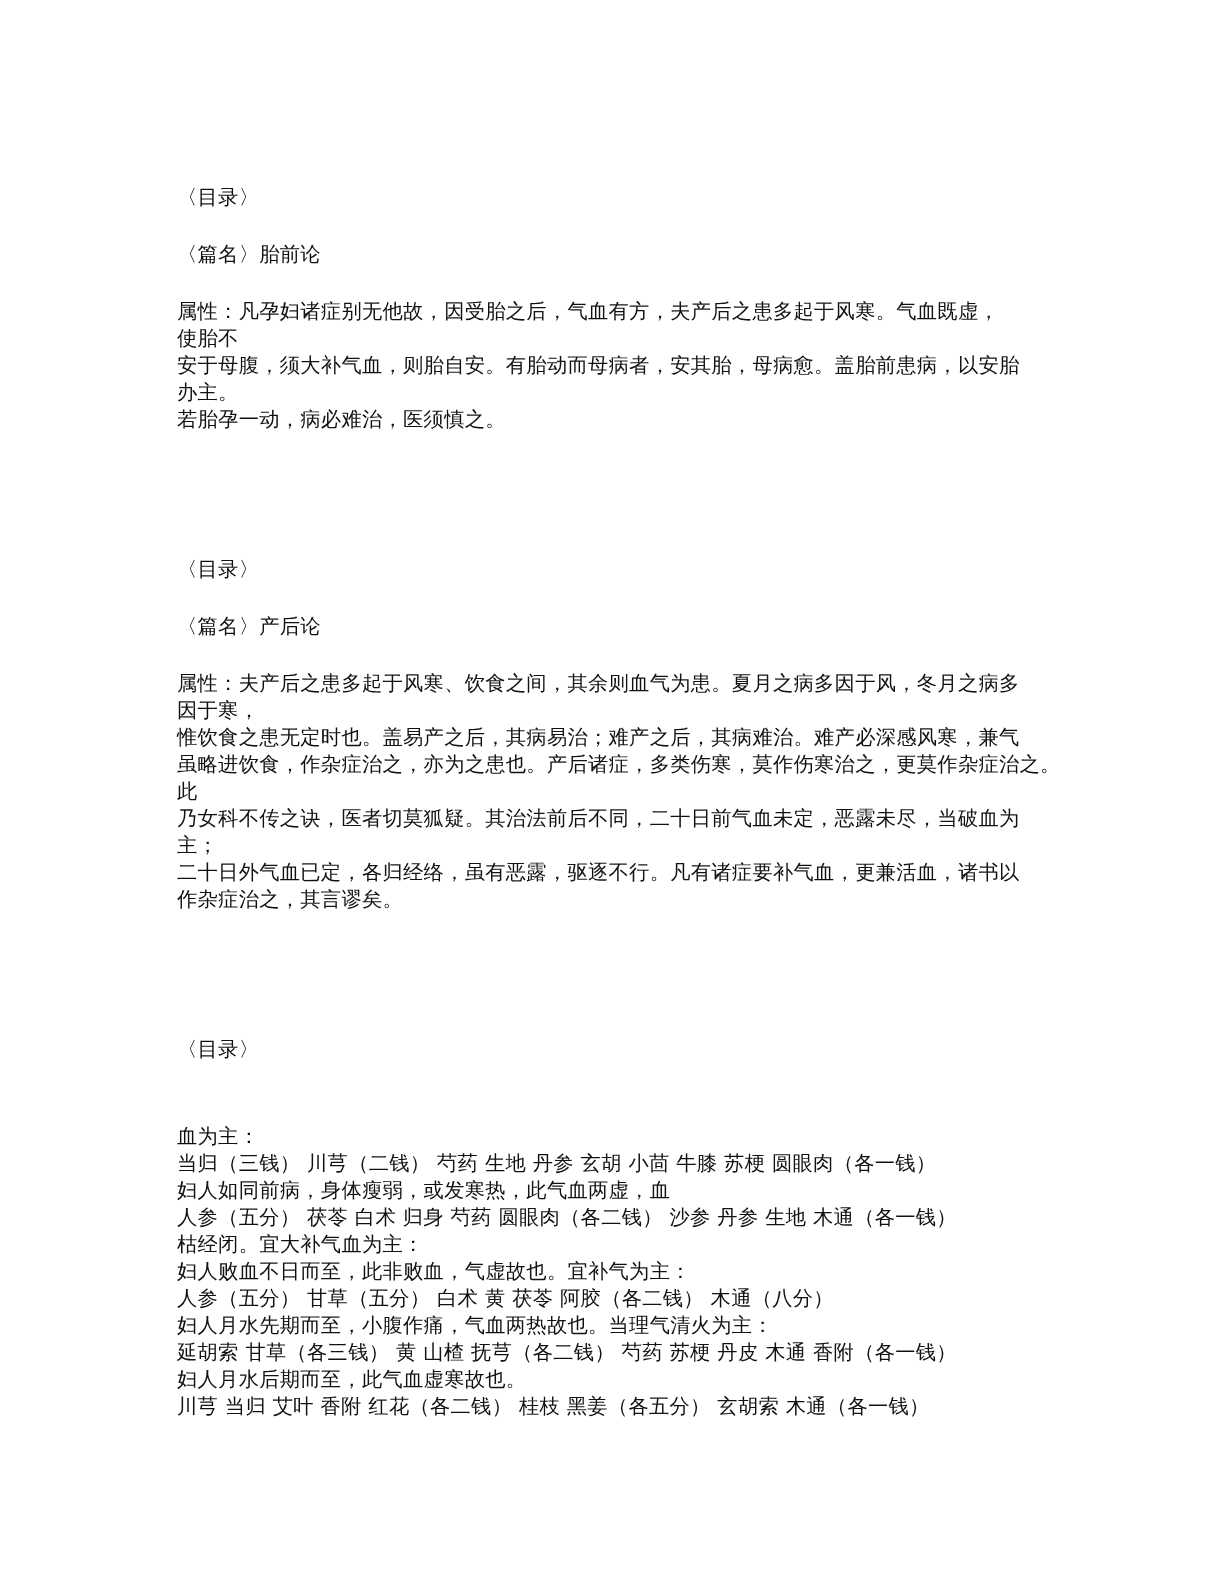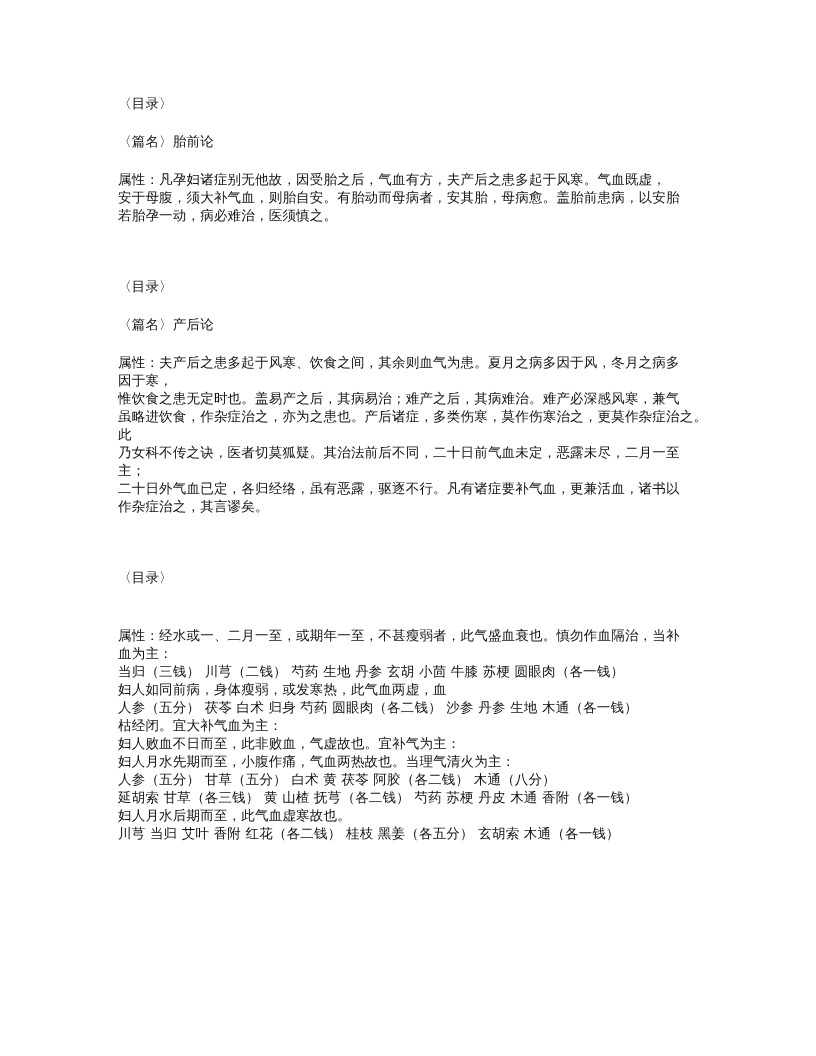--- a/index.html
+++ b/index.html
@@ -1,74 +1,75 @@
 <!DOCTYPE html>
 <html><head>
   <meta charset="utf-8">
   <style>
     html, body { margin: 0; padding: 0; background: #ffffff; }
     body { width: 816px; height: 1056px; position: relative; overflow: hidden;
            font-family: "DejaVu Serif", "Liberation Serif", serif; color: #111; }
     .page { position: absolute; left: 118px; top: 94px; width: 590px; }
-    .section { position: relative; }
+    .section { position: relative; margin-top: 29px; }
     .line { font-size: 13.5px; line-height: 18px; height: 18px; white-space: nowrap; letter-spacing: 0.2px; }
     .gap { height: 20px; }
   </style>
 </head>
 <body>
 
 <div class="page">
 
   <div class="section">
     <div class="line">〈目录〉</div>
     <div class="gap"></div>
     <div class="line">〈篇名〉胎前论</div>
     <div class="gap"></div>
     <div>
       <div class="line">属性：凡孕妇诸症别无他故，因受胎之后，气血有方，夫产后之患多起于风寒。气血既虚，</div>
+      <div class="line">使胎不</div>
       <div class="line">安于母腹，须大补气血，则胎自安。有胎动而母病者，安其胎，母病愈。盖胎前患病，以安胎</div>
+      <div class="line">办主。</div>
       <div class="line">若胎孕一动，病必难治，医须慎之。</div>
     </div>
   </div>
 
   <div style="height:53px"></div>
 
   <div class="section">
     <div class="line">〈目录〉</div>
     <div class="gap"></div>
     <div class="line">〈篇名〉产后论</div>
     <div class="gap"></div>
     <div>
       <div class="line">属性：夫产后之患多起于风寒、饮食之间，其余则血气为患。夏月之病多因于风，冬月之病多</div>
       <div class="line">因于寒，</div>
       <div class="line">惟饮食之患无定时也。盖易产之后，其病易治；难产之后，其病难治。难产必深感风寒，兼气</div>
       <div class="line">虽略进饮食，作杂症治之，亦为之患也。产后诸症，多类伤寒，莫作伤寒治之，更莫作杂症治之。</div>
       <div class="line">此</div>
-      <div class="line">乃女科不传之诀，医者切莫狐疑。其治法前后不同，二十日前气血未定，恶露未尽，二月一至</div>
+      <div class="line">乃女科不传之诀，医者切莫狐疑。其治法前后不同，二十日前气血未定，恶露未尽，当破血为</div>
       <div class="line">主；</div>
       <div class="line">二十日外气血已定，各归经络，虽有恶露，驱逐不行。凡有诸症要补气血，更兼活血，诸书以</div>
       <div class="line">作杂症治之，其言谬矣。</div>
     </div>
   </div>
 
   <div style="height:53px"></div>
 
   <div class="section">
     <div class="line">〈目录〉</div>
     <div class="gap"></div>
     <div class="gap"></div>
     <div>
-      <div class="line">属性：经水或一、二月一至，或期年一至，不甚瘦弱者，此气盛血衰也。慎勿作血隔治，当补</div>
       <div class="line">血为主：</div>
       <div class="line">当归（三钱） 川芎（二钱） 芍药 生地 丹参 玄胡 小茴 牛膝 苏梗 圆眼肉（各一钱）</div>
       <div class="line">妇人如同前病，身体瘦弱，或发寒热，此气血两虚，血</div>
       <div class="line">人参（五分） 茯苓 白术 归身 芍药 圆眼肉（各二钱） 沙参 丹参 生地 木通（各一钱）</div>
       <div class="line">枯经闭。宜大补气血为主：</div>
       <div class="line">妇人败血不日而至，此非败血，气虚故也。宜补气为主：</div>
+      <div class="line">人参（五分） 甘草（五分） 白术 黄 茯苓 阿胶（各二钱） 木通（八分）</div>
       <div class="line">妇人月水先期而至，小腹作痛，气血两热故也。当理气清火为主：</div>
-      <div class="line">人参（五分） 甘草（五分） 白术 黄 茯苓 阿胶（各二钱） 木通（八分）</div>
       <div class="line">延胡索 甘草（各三钱） 黄 山楂 抚芎（各二钱） 芍药 苏梗 丹皮 木通 香附（各一钱）</div>
       <div class="line">妇人月水后期而至，此气血虚寒故也。</div>
       <div class="line">川芎 当归 艾叶 香附 红花（各二钱） 桂枝 黑姜（各五分） 玄胡索 木通（各一钱）</div>
     </div>
   </div>
 
 </div>
 
 </body></html>

